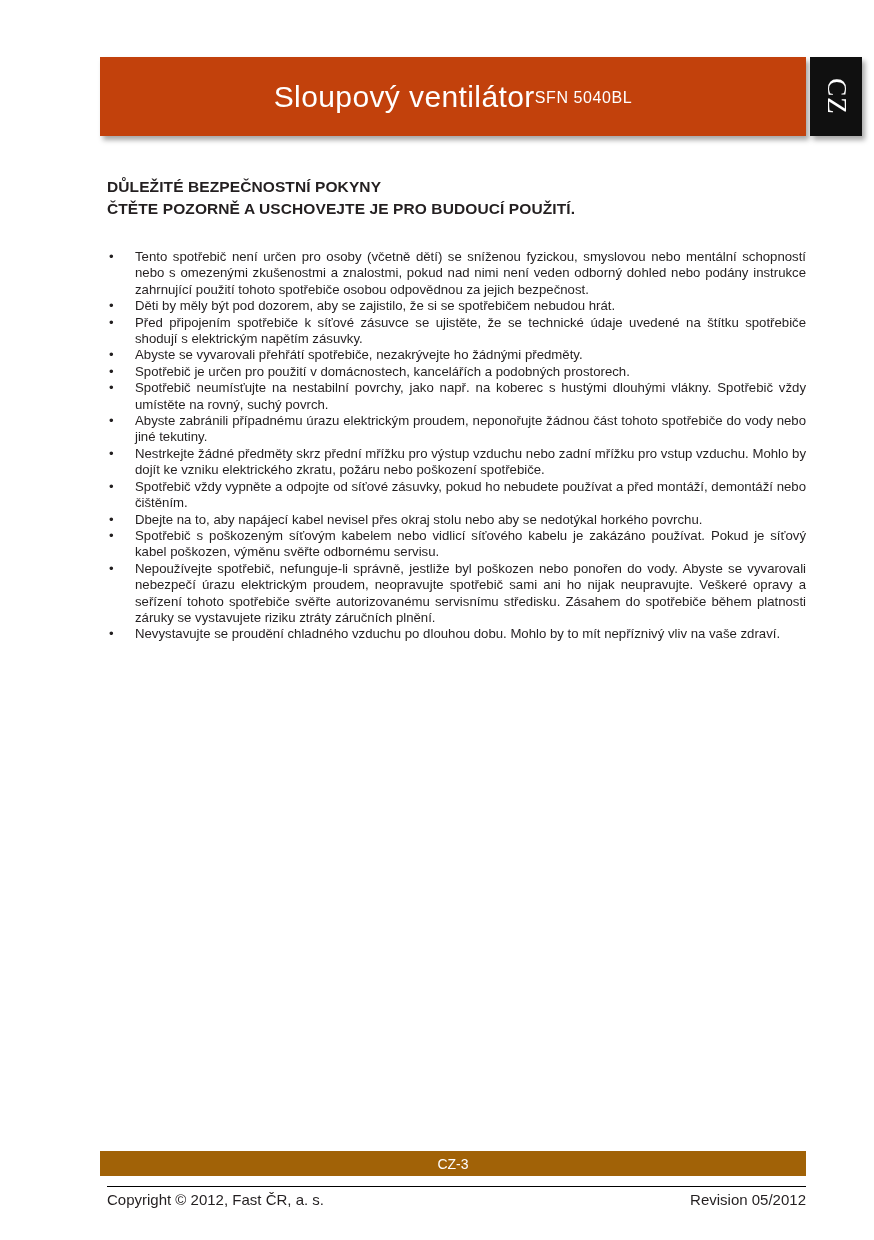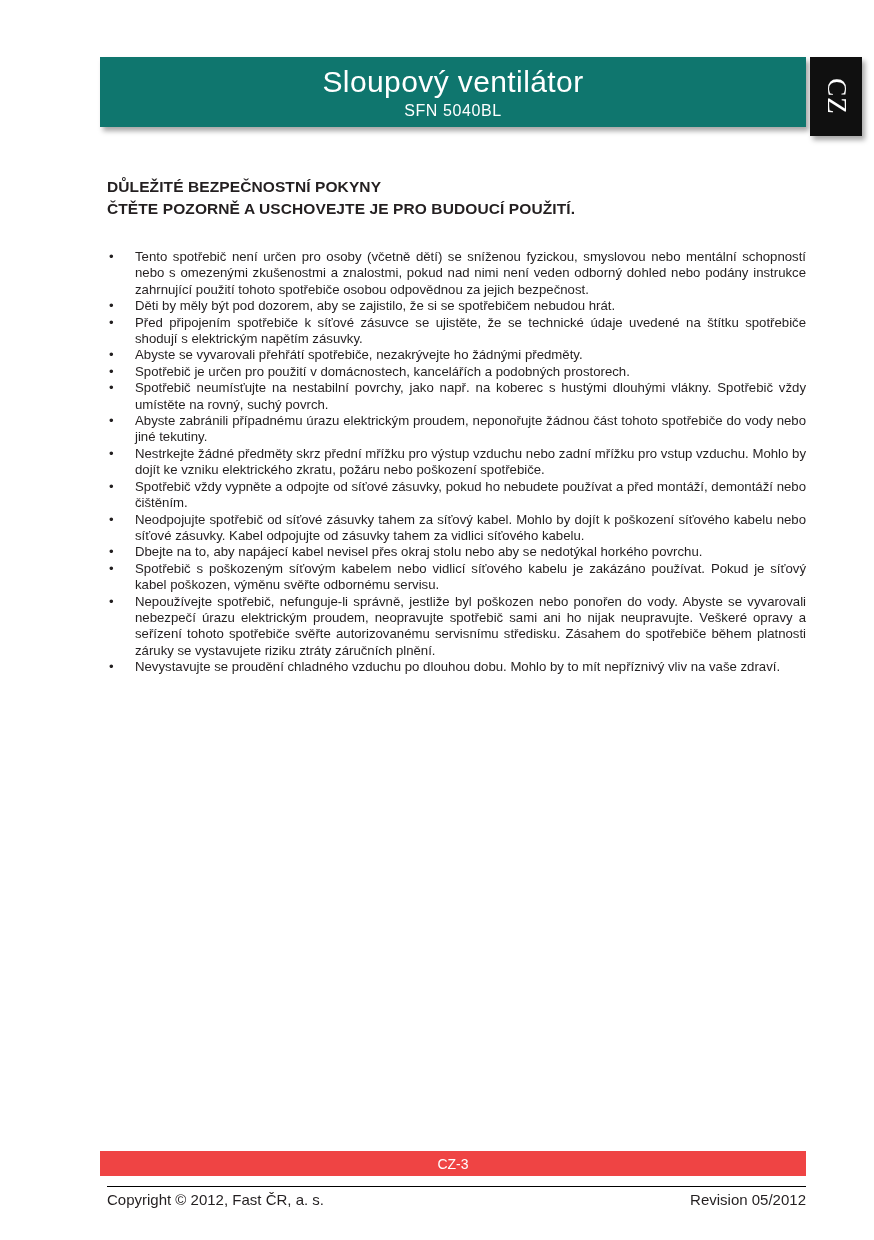--- a/index.html
+++ b/index.html
@@ -12,24 +12,24 @@
   .page {
     position:relative;
     width:874px; height:1240px;
     background:#ffffff;
     overflow:hidden;
   }
 
   
   .titlebar {
     position:absolute; left:100px; top:57px;
-    width:706px; height:70px;
-    background:#0f766e;
+    width:706px; height:79px;
+    background:#c2410c;
     color:#ffffff;
-    display:flex; flex-direction:column; align-items:center; justify-content:center;
+    display:flex; flex-direction:row; align-items:center; justify-content:center;
     box-shadow:3px 4px 5px rgba(0,0,0,0.35);
   }
   .titlebar .title { font-size:30px; font-weight:400; letter-spacing:0.4px; }
   .titlebar .model { font-size:16px; font-weight:400; margin-top:3px; letter-spacing:0.6px;text-align:right; }
 
   .lang-tab {
     position:absolute; left:810px; top:57px;
     width:52px; height:79px;
     background:#101010;
     color:#ffffff;
@@ -64,21 +64,21 @@
   ul.bullets li::before {
     content:"\2022";
     position:absolute; left:2px; top:0;
     font-size:13.2px;
   }
 
   
   .pagebar {
     position:absolute; left:100px; top:1151px;
     width:706px; height:25px;
-    background:#ef4444;
+    background:#a16207;
     color:#ffffff;
     display:flex; align-items:center; justify-content:center;
     font-size:14px;
   }
   .footline {
     position:absolute; left:107px; top:1186px;
     width:699px; height:1px;
     background:#000000;
   }
   .footer {
@@ -110,21 +110,20 @@
     <ul class="bullets">
         <li>Tento spotřebič není určen pro osoby (včetně dětí) se sníženou fyzickou, smyslovou nebo mentální schopností nebo s omezenými zkušenostmi a znalostmi, pokud nad nimi není veden odborný dohled nebo podány instrukce zahrnující použití tohoto spotřebiče osobou odpovědnou za jejich bezpečnost.</li>
         <li>Děti by měly být pod dozorem, aby se zajistilo, že si se spotřebičem nebudou hrát.</li>
         <li>Před připojením spotřebiče k síťové zásuvce se ujistěte, že se technické údaje uvedené na štítku spotřebiče shodují s elektrickým napětím zásuvky.</li>
         <li>Abyste se vyvarovali přehřátí spotřebiče, nezakrývejte ho žádnými předměty.</li>
         <li>Spotřebič je určen pro použití v domácnostech, kancelářích a podobných prostorech.</li>
         <li>Spotřebič neumísťujte na nestabilní povrchy, jako např. na koberec s hustými dlouhými vlákny. Spotřebič vždy umístěte na rovný, suchý povrch.</li>
         <li>Abyste zabránili případnému úrazu elektrickým proudem, neponořujte žádnou část tohoto spotřebiče do vody nebo jiné tekutiny.</li>
         <li>Nestrkejte žádné předměty skrz přední mřížku pro výstup vzduchu nebo zadní mřížku pro vstup vzduchu. Mohlo by dojít ke vzniku elektrického zkratu, požáru nebo poškození spotřebiče.</li>
         <li>Spotřebič vždy vypněte a odpojte od síťové zásuvky, pokud ho nebudete používat a před montáží, demontáží nebo čištěním.</li>
-        <li>Neodpojujte spotřebič od síťové zásuvky tahem za síťový kabel. Mohlo by dojít k poškození síťového kabelu nebo síťové zásuvky. Kabel odpojujte od zásuvky tahem za vidlici síťového kabelu.</li>
         <li>Dbejte na to, aby napájecí kabel nevisel přes okraj stolu nebo aby se nedotýkal horkého povrchu.</li>
         <li>Spotřebič s poškozeným síťovým kabelem nebo vidlicí síťového kabelu je zakázáno používat. Pokud je síťový kabel poškozen, výměnu svěřte odbornému servisu.</li>
         <li>Nepoužívejte spotřebič, nefunguje-li správně, jestliže byl poškozen nebo ponořen do vody. Abyste se vyvarovali nebezpečí úrazu elektrickým proudem, neopravujte spotřebič sami ani ho nijak neupravujte. Veškeré opravy a seřízení tohoto spotřebiče svěřte autorizovanému servisnímu středisku. Zásahem do spotřebiče během platnosti záruky se vystavujete riziku ztráty záručních plnění.</li>
         <li>Nevystavujte se proudění chladného vzduchu po dlouhou dobu. Mohlo by to mít nepříznivý vliv na vaše zdraví.</li>
       </ul>
   </main>
 
   <div class="pagebar">
     <span>CZ-3</span>
   </div>

